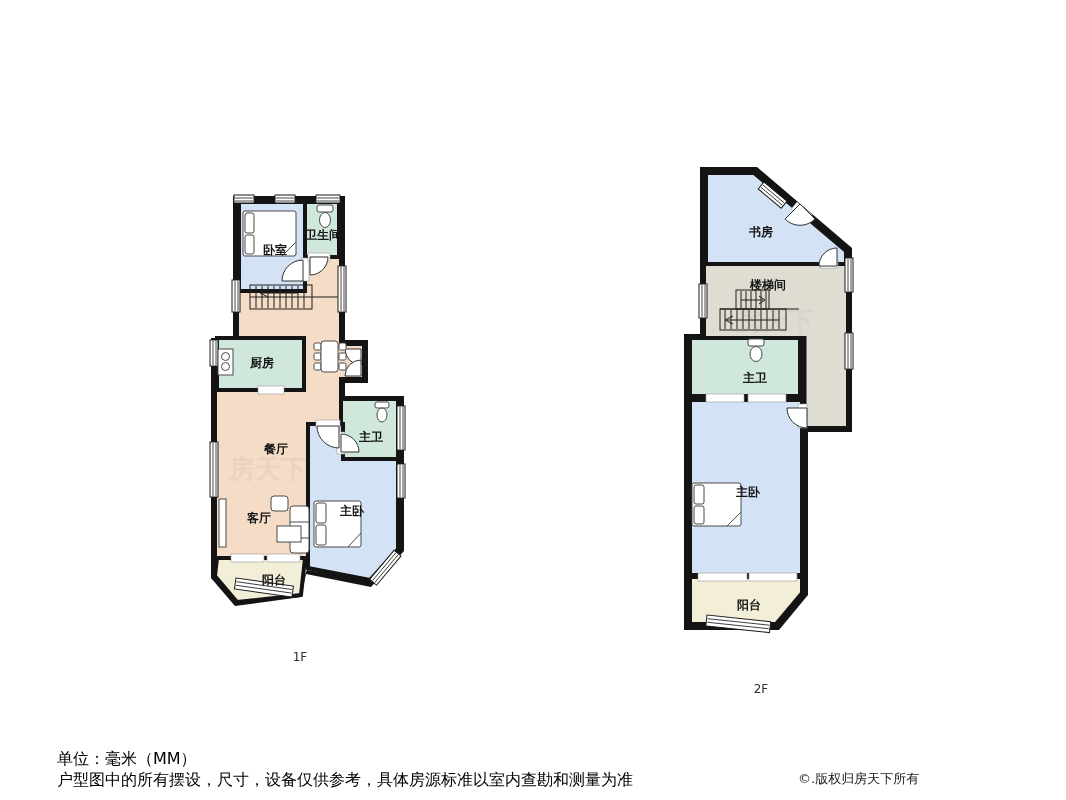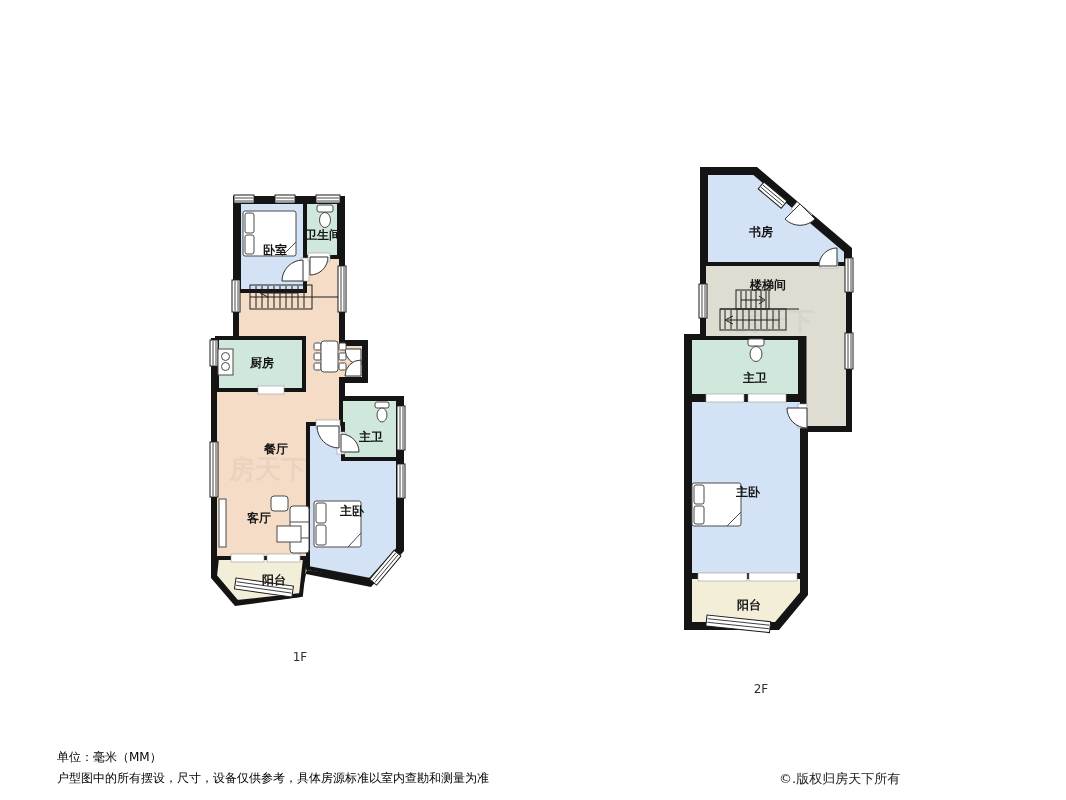--- a/index.html
+++ b/index.html
@@ -13,21 +13,21 @@
   .watermark{font-family:"DejaVu Sans","Liberation Sans",sans-serif;font-size:26px;font-weight:700;
              fill:#667;opacity:0.07;text-anchor:middle;}
   .room{stroke:#141414;stroke-width:4;stroke-linejoin:miter;}
   .furn{fill:#ffffff;stroke:#4a4a4a;stroke-width:1;}
   .furn-line{stroke:#4a4a4a;stroke-width:1;fill:none;}
   .door{fill:#ffffff;stroke:#333;stroke-width:1;}
   .gap{fill:#ffffff;stroke:#999;stroke-width:0.6;}
   .win-rect{fill:#ffffff;stroke:#1a1a1a;stroke-width:1;}
   .win-line{stroke:#1a1a1a;stroke-width:0.8;}
   .stair-line{stroke:#1f1f1f;stroke-width:1;fill:none;}
-  .footer-text{position:absolute;font-size:12px;color:#000;white-space:nowrap;}
+  .footer-text{position:absolute;font-size:16px;color:#000;white-space:nowrap;}
   .copyright{position:absolute;font-size:13px;color:#222;white-space:nowrap;}
 </style>
 </head>
 <body>
 
 <svg id="plan-svg" width="1066" height="800" viewBox="0 0 1066 800">
 
   <g>
 
     <path fill="#141414" d="M233,196 L345,196 L345,340 L368,340 L368,383 L345,383 L345,396 L404,396 L404,551
@@ -303,13 +303,13 @@
     <text class="room-label" x="768" y="289">楼梯间</text>
     <text class="room-label" x="755" y="382">主卫</text>
     <text class="room-label" x="748" y="496">主卧</text>
     <text class="room-label" x="749" y="609">阳台</text>
     <text class="floor-label" x="761" y="693">2F</text>
   </g>
 </svg>
 
 <div class="footer-text" style="left:57px;top:749px;">单位：毫米（MM）</div>
 <div class="footer-text" style="left:57px;top:770px;text-align:right;">户型图中的所有摆设，尺寸，设备仅供参考，具体房源标准以室内查勘和测量为准</div>
-<div class="copyright" style="left:779px;top:770px;">©.版权归房天下所有</div>
+<div class="copyright" style="left:798px;top:770px;">©.版权归房天下所有</div>
 
 </body></html>

